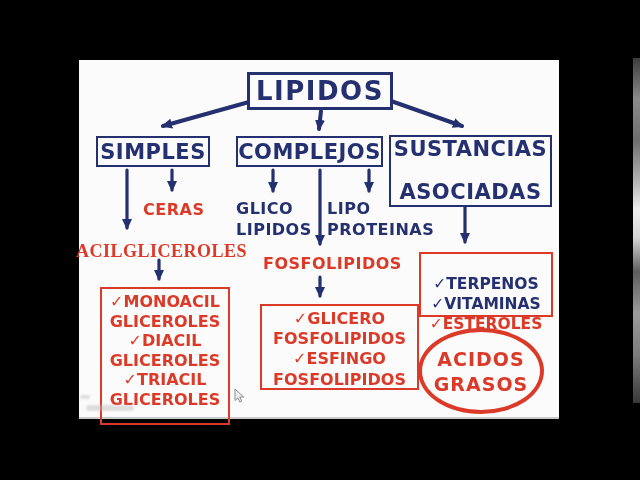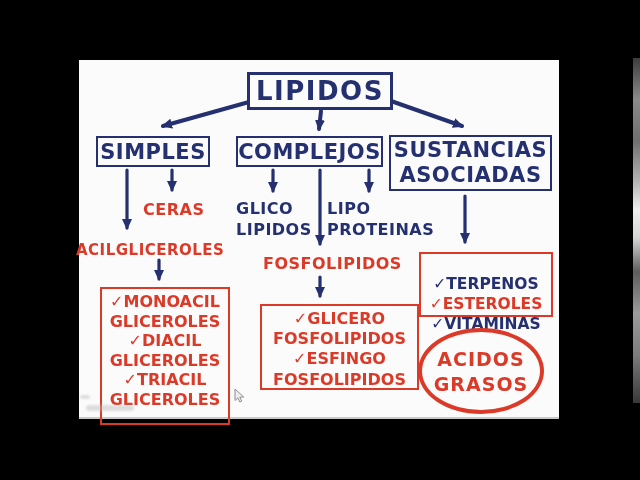--- a/index.html
+++ b/index.html
@@ -85,30 +85,30 @@
   </div>
 
   <div class="abs node lvl1" style="left:96px;top:136px;width:114px;height:31px;">
     <span>SIMPLES</span>
   </div>
 
   <div class="abs node lvl1" style="left:236px;top:136px;width:147px;height:31px;">
     <span>COMPLEJOS</span>
   </div>
 
-  <div class="abs node lvl1 two-line" style="left:389px;top:135px;width:163px;height:56px;">
+  <div class="abs node lvl1 two-line" style="left:389px;top:135px;width:163px;height:72px;justify-content:space-between;">
     <span>SUSTANCIAS</span>
     <span>ASOCIADAS</span>
   </div>
 
   <div class="abs lbl red" style="left:143px;top:200px;width:60px;font-size:16px;">
     <span>CERAS</span>
   </div>
 
-  <div class="abs lbl red" style="left:76px;top:241px;width:160px;font-size:15px;">
+  <div class="abs lbl red" style="left:76px;top:241px;width:160px;font-size:18px;font-family:Liberation Serif, serif;">
     <span>ACILGLICEROLES</span>
   </div>
 
   <div id="acil-box" class="abs listbox" style="left:100px;top:287px;width:130px;height:138px;">
     <div>✓MONOACIL</div>
     <div>GLICEROLES</div>
     <div>✓DIACIL</div>
     <div>GLICEROLES</div>
     <div>✓TRIACIL</div>
     <div>GLICEROLES</div>
@@ -130,22 +130,22 @@
 
   <div id="fosfo-box" class="abs listbox" style="left:260px;top:304px;width:159px;height:86px;">
     <div>✓GLICERO</div>
     <div>FOSFOLIPIDOS</div>
     <div>✓ESFINGO</div>
     <div>FOSFOLIPIDOS</div>
   </div>
 
   <div id="asoc-box" class="abs listbox" style="left:419px;top:252px;width:134px;height:65px;">
     <div style="color: rgb(36, 48, 112);">✓TERPENOS</div>
+    <div style="color: rgb(36, 48, 112);">✓VITAMINAS</div>
     <div style="color: rgb(220, 58, 40);">✓ESTEROLES</div>
-    <div style="color: rgb(36, 48, 112);">✓VITAMINAS</div>
   </div>
 
   <div id="acidos-ellipse" class="abs" style="left:418px;top:328px;width:126px;height:86px;">
     <div>ACIDOS</div>
     <div>GRASOS</div>
   </div>
 
   <div class="abs smudge" style="left:86px;top:405px;width:48px;height:6px;"></div>
   <div class="abs smudge" style="left:80px;top:395px;width:10px;height:4px;"></div>
 

